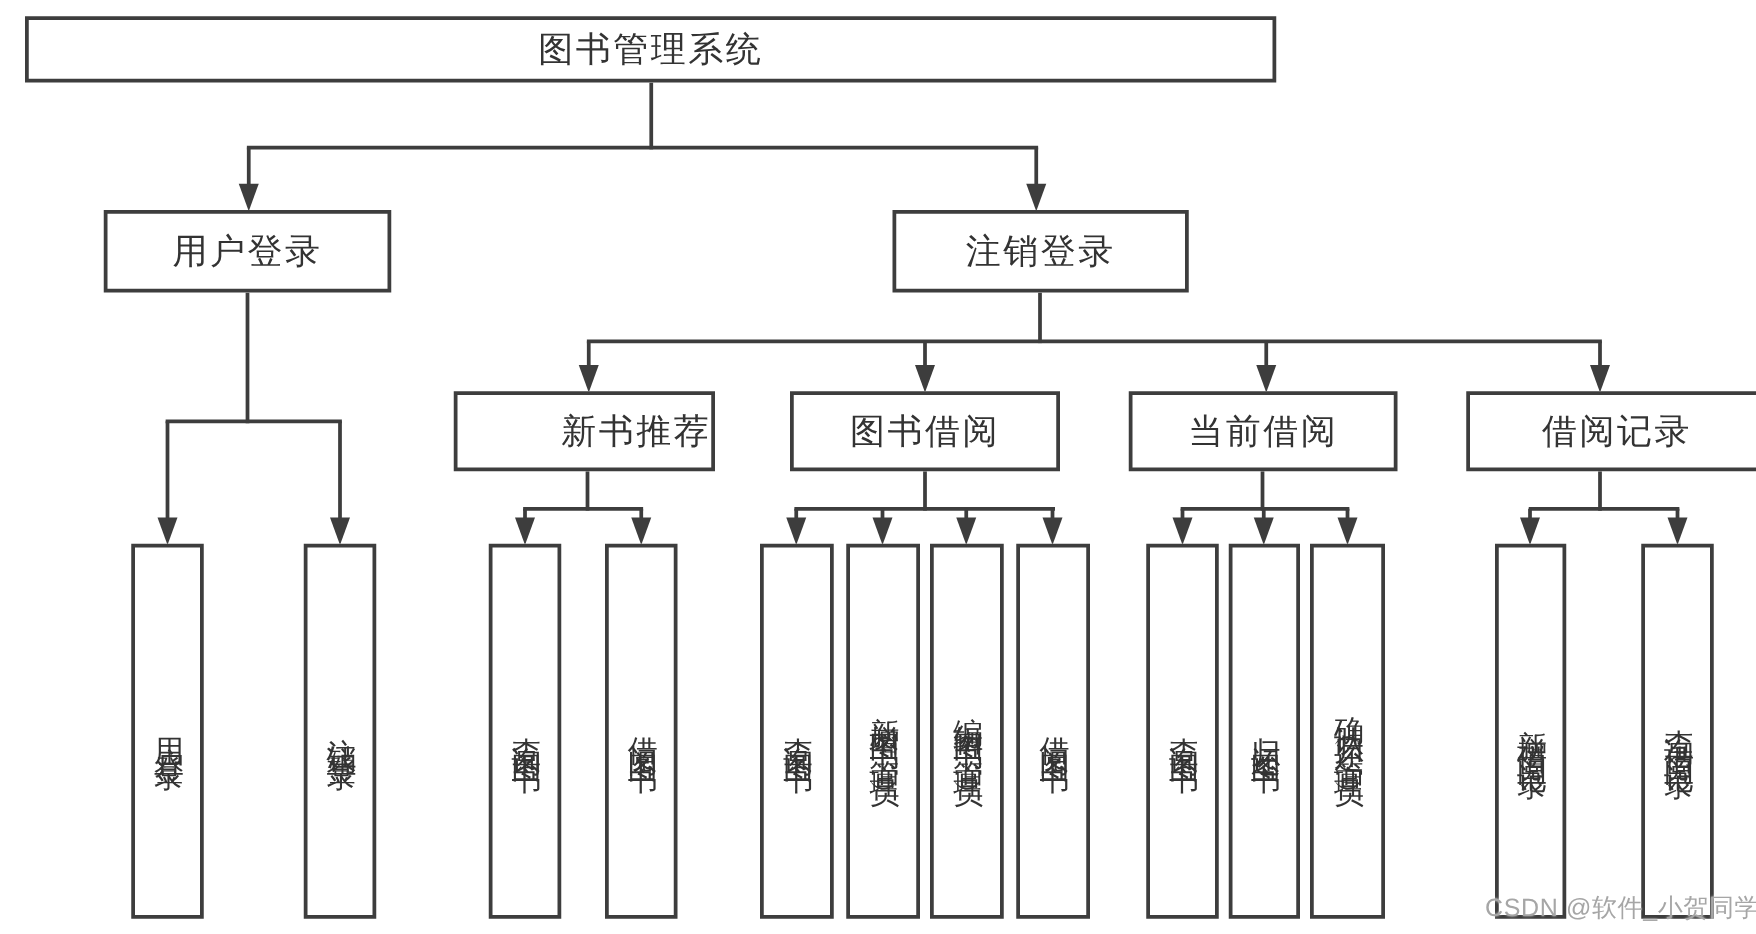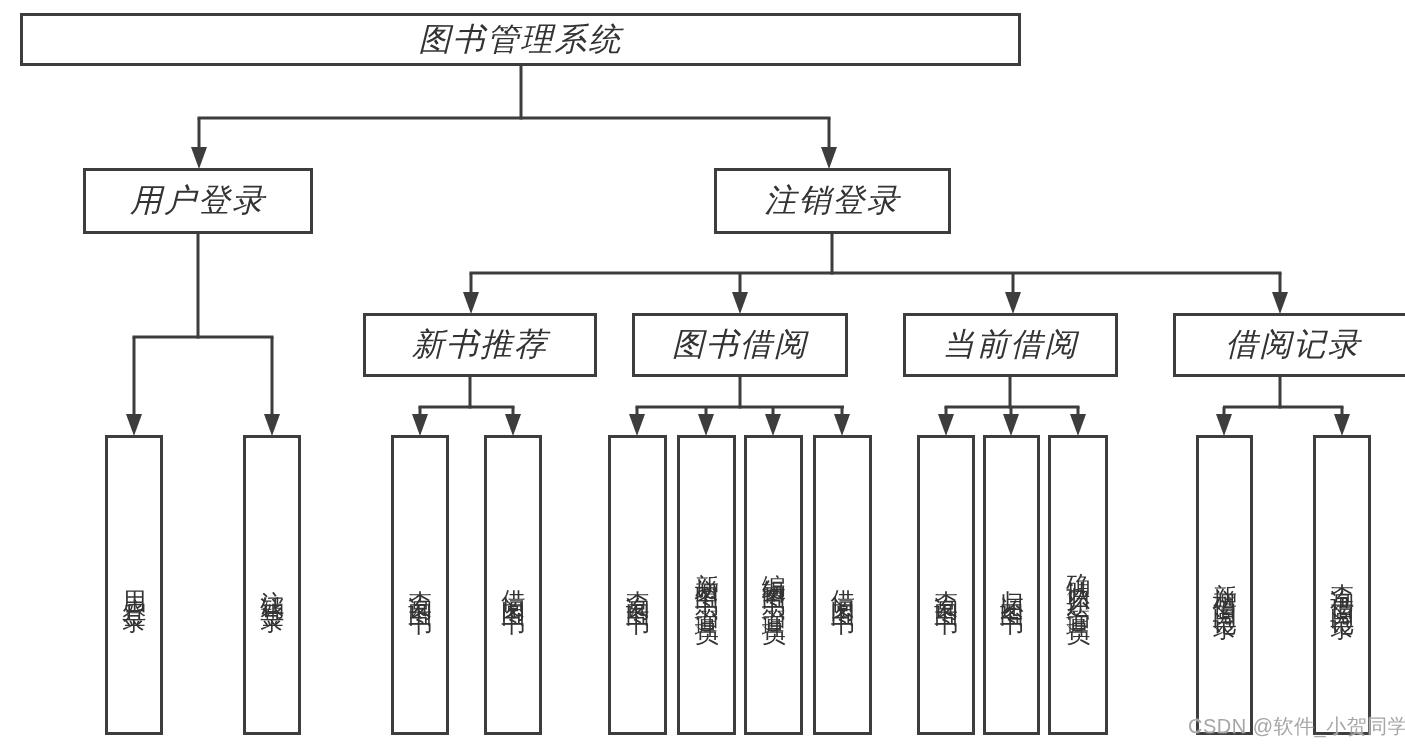--- a/index.html
+++ b/index.html
@@ -25,38 +25,37 @@
   .box{
     position:absolute;
     box-sizing:border-box;
     border:3px solid var(--line);
     background:#fff;
     display:flex;align-items:center;justify-content:center;
     color:var(--text);
     z-index:2;
   }
   .hbox span{
-    font-size:32px;
+    font-size:28px;
     letter-spacing:2px;
     white-space:nowrap;
-    font-style:italic;
   }
   .vbox span{
     writing-mode:vertical-rl;
     text-orientation:mixed;
     font-size:24px;
     line-height:1.1;
     letter-spacing:7px;
     white-space:nowrap;
   }
   
   #node-root          {left:20px;  top:13px;  width:1001px;height:53px;}
   #node-user-login    {left:83px;  top:168px; width:230px; height:66px;}
   #node-book-mgmt     {left:714px; top:168px; width:237px; height:66px;}
-  #node-new-book-rec  {left:363px; top:313px; width:234px; height:64px;}
+  #node-new-book-rec  {left:363px; top:313px; width:209px; height:64px;justify-content:flex-end;}
   #node-book-borrow   {left:632px; top:313px; width:216px; height:64px;}
   #node-current-borrow{left:903px; top:313px; width:215px; height:64px;}
   #node-borrow-records{left:1173px;top:313px; width:241px; height:64px;}
   .leaf{top:435px;height:300px;}
   #leaf-user-login    {left:105px; width:58px;}
   #leaf-logout        {left:243px; width:58px;}
   #leaf-rec-query     {left:391px; width:58px;}
   #leaf-rec-borrow    {left:484px; width:58px;}
   #leaf-bb-query      {left:608px; width:59px;}
   #leaf-bb-add        {left:677px; width:59px;}

